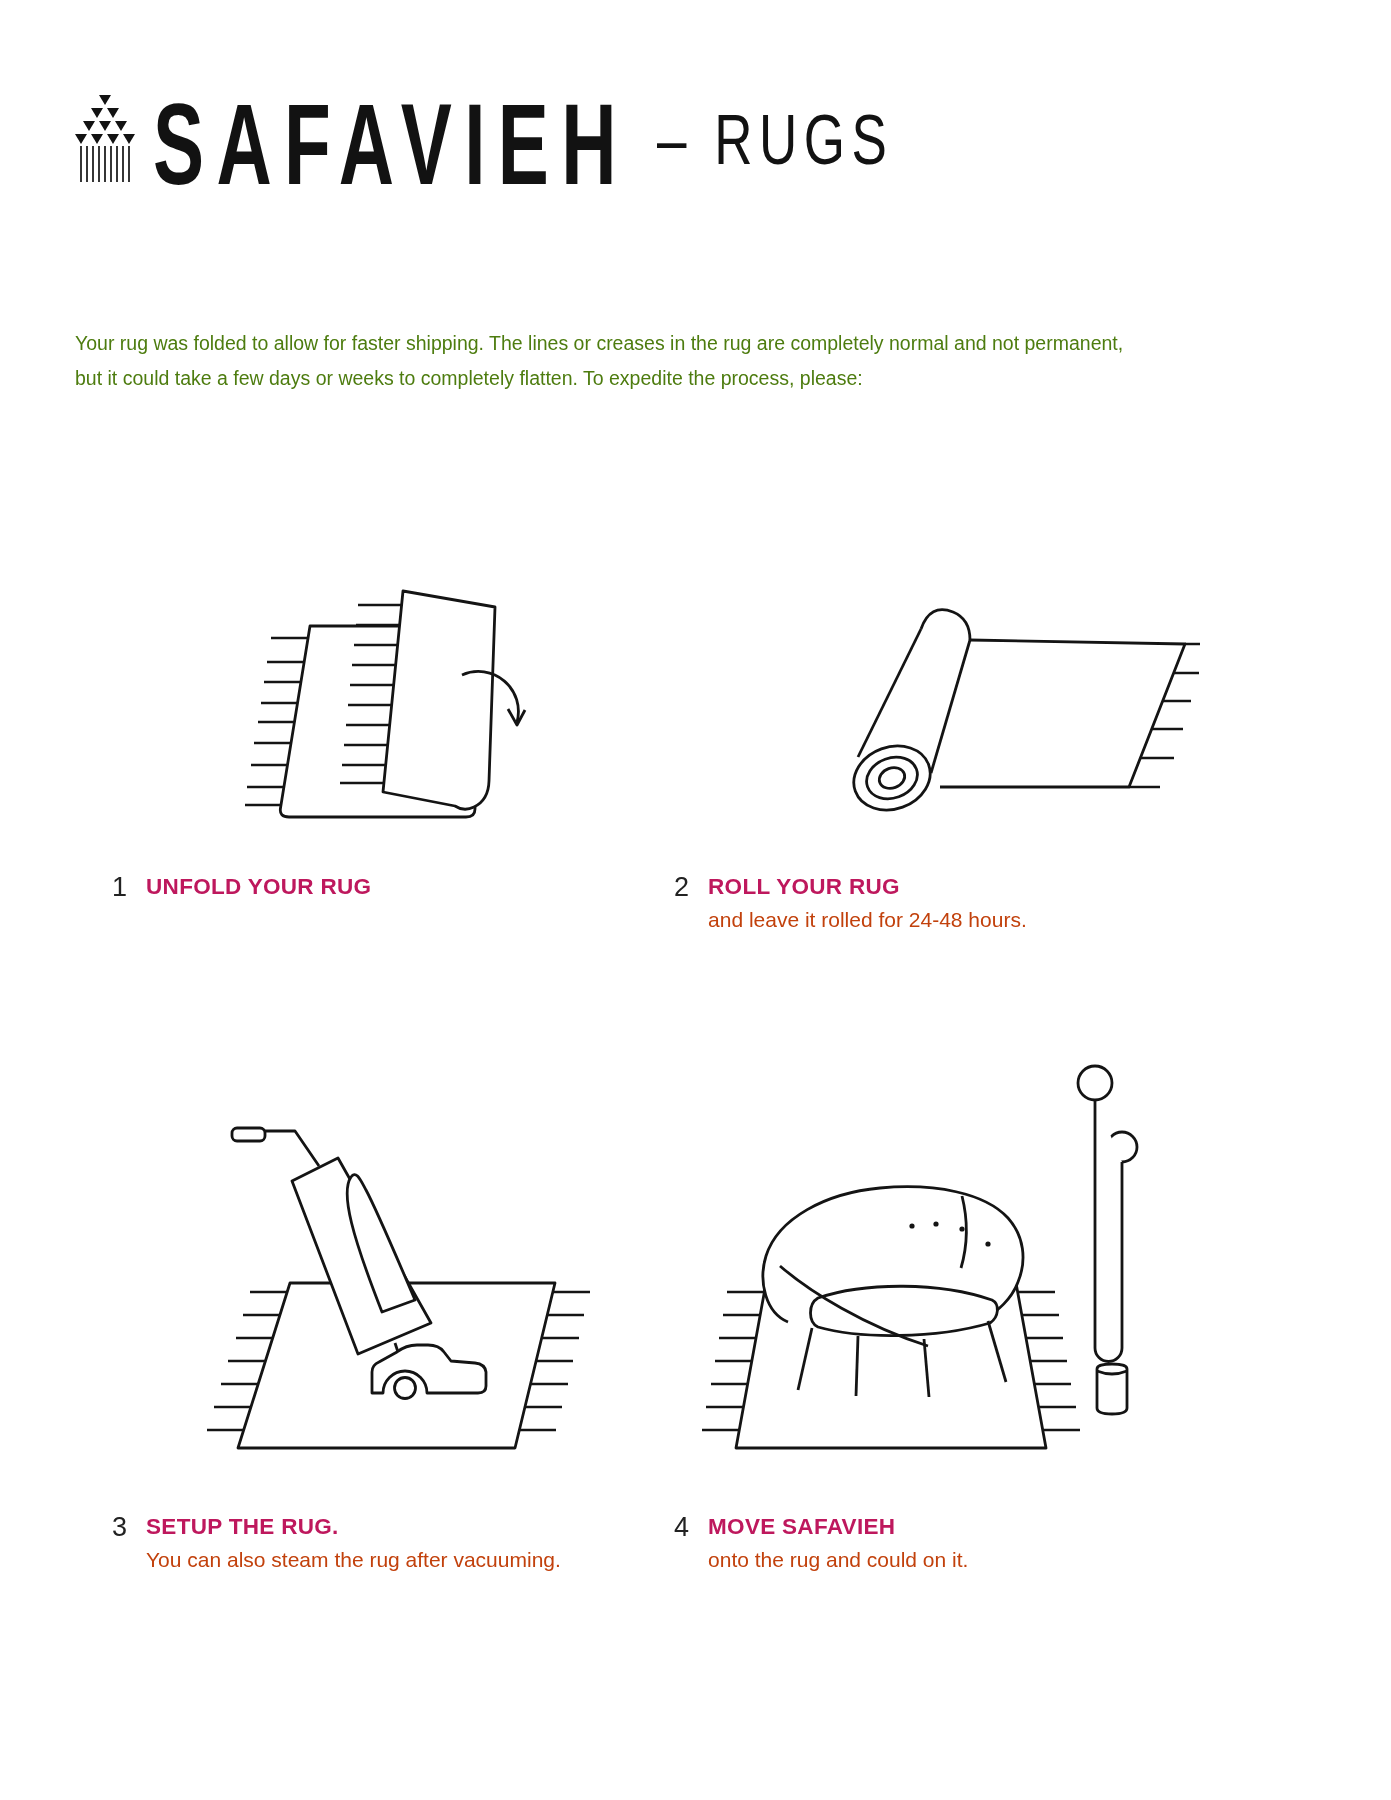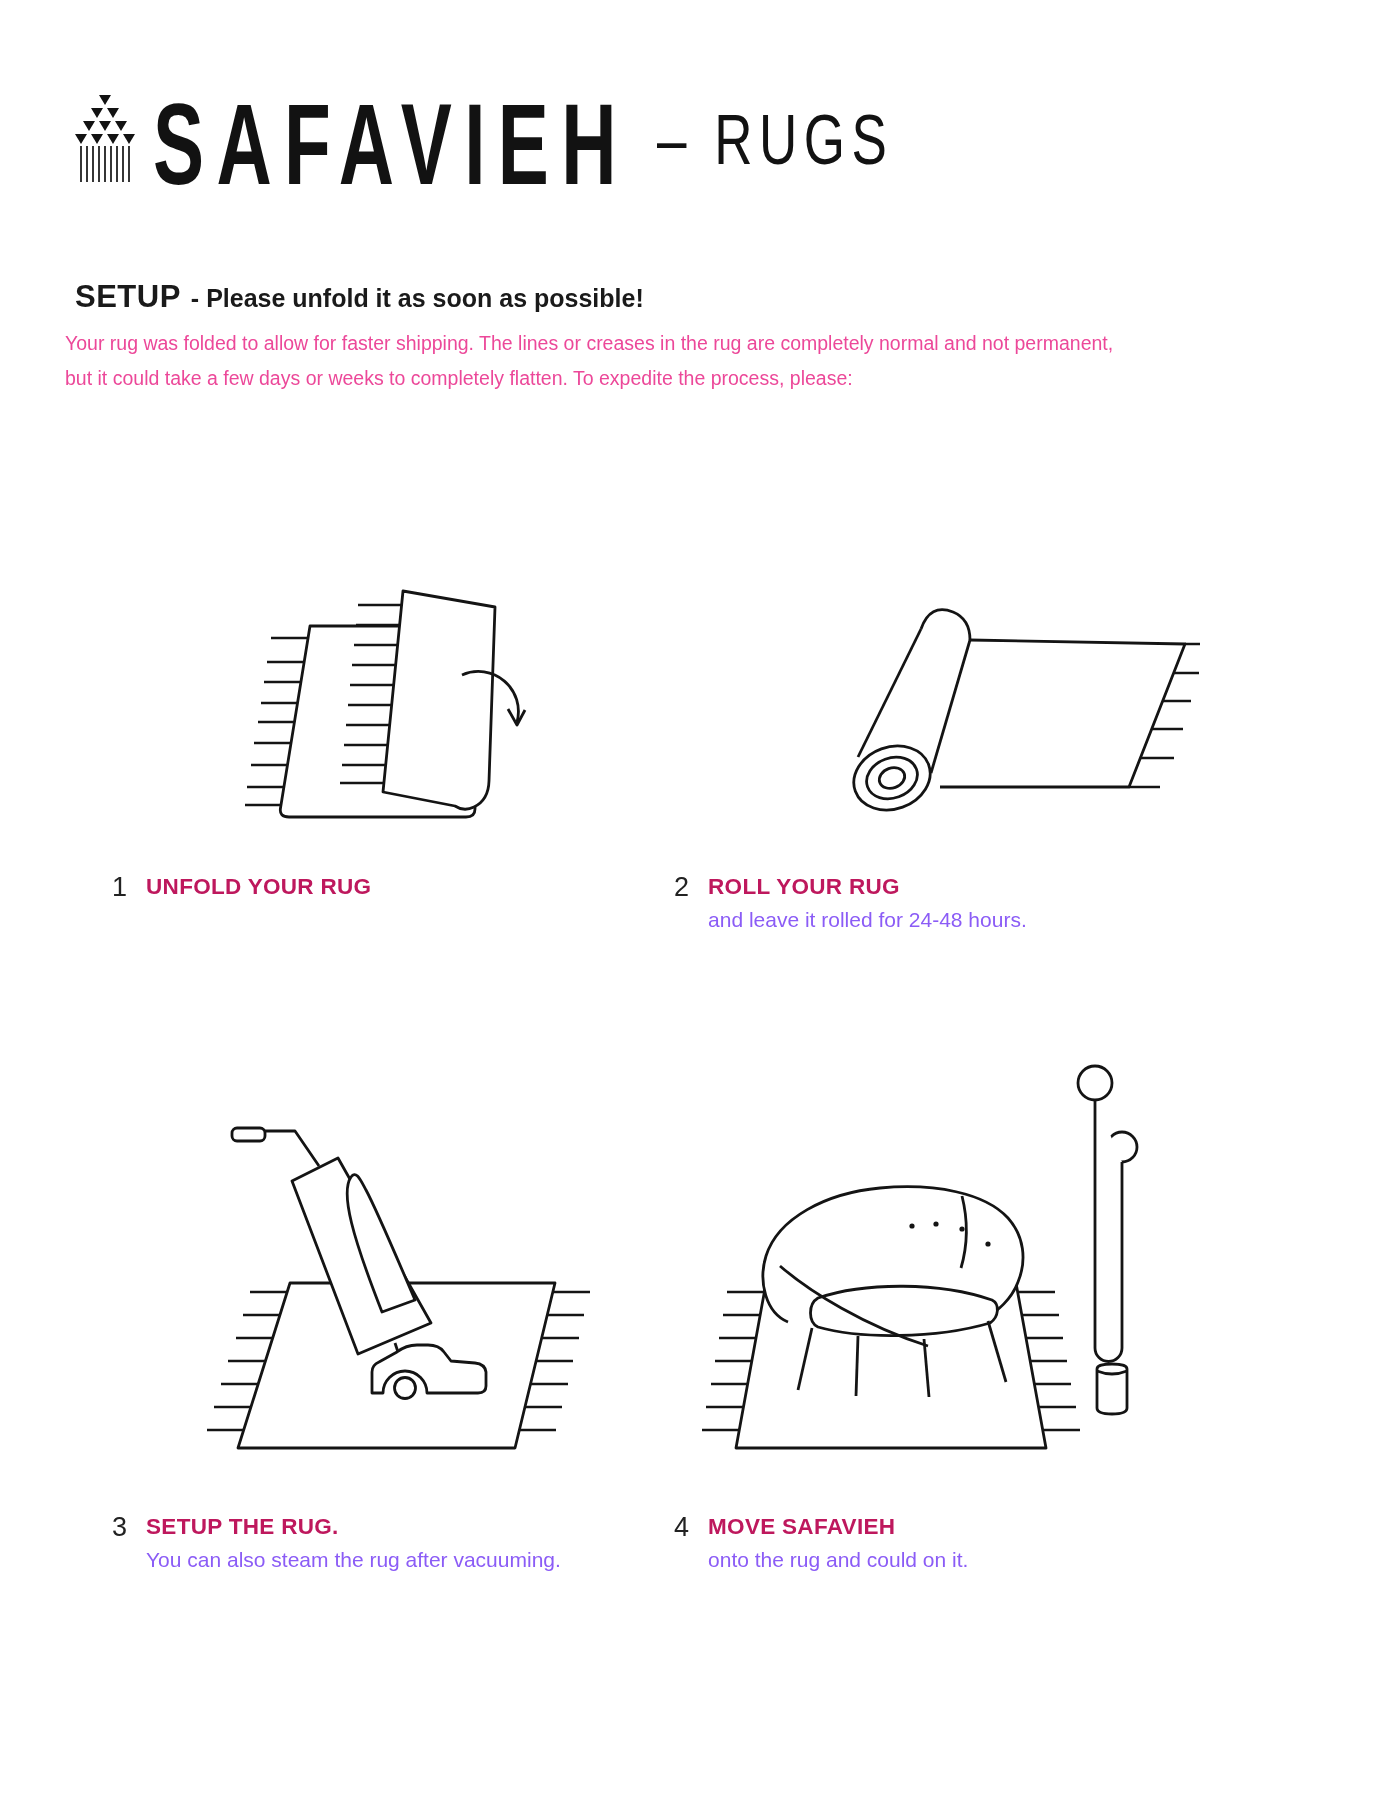--- a/index.html
+++ b/index.html
@@ -12,28 +12,28 @@
          letter-spacing:14px;line-height:1;white-space:nowrap;
          transform:scale(0.88,1.32);transform-origin:0 0;color:#121212;}
   .brand-suffix{position:absolute;left:657px;top:104px;font-size:57px;font-weight:400;
          letter-spacing:7px;line-height:1;white-space:nowrap;
          transform:scale(0.93,1.25);transform-origin:0 0;color:#121212;}
 
   
   .setup-heading{position:absolute;left:75px;top:279px;display:flex;align-items:baseline;gap:10px;}
   .setup-title{font-size:31px;font-weight:bold;letter-spacing:0.5px;}
   .setup-tagline{font-size:25px;font-weight:bold;}
-  .body-copy{position:absolute;left:65px;top:326px;font-size:19.5px;line-height:35px;
-             color:#ec4899;white-space:nowrap;}
+  .body-copy{position:absolute;left:75px;top:326px;font-size:19.5px;line-height:35px;
+             color:#4d7c0f;white-space:nowrap;}
 
   
   .step-caption{position:absolute;display:flex;gap:19px;}
   .step-num{font-size:27px;line-height:30px;color:#222;}
   .step-title{font-size:22.5px;font-weight:bold;line-height:30px;letter-spacing:0.3px;color:#be185d;}
-  .step-sub{font-size:21px;line-height:31px;margin-top:2px;color:#8b5cf6;}
+  .step-sub{font-size:21px;line-height:31px;margin-top:2px;color:#c2410c;}
 
   .illu{position:absolute;}
   svg .ln{fill:none;stroke:#141414;stroke-width:2.8;stroke-linejoin:round;}
   svg .fw{fill:#ffffff;stroke:#141414;stroke-width:2.8;stroke-linejoin:round;}
   svg .fr{fill:none;stroke:#141414;stroke-width:2.5;}
 </style>
 </head>
 <body>
 
 <div class="page">
@@ -59,24 +59,20 @@
       <line x1="30" y1="53" x2="30" y2="89"></line>
         <line x1="36" y1="53" x2="36" y2="89"></line>
       <line x1="42" y1="53" x2="42" y2="89"></line>
         <line x1="48" y1="53" x2="48" y2="89"></line>
       <line x1="54" y1="53" x2="54" y2="89"></line>
     </g>
   </svg>
   <div class="brand">SAFAVIEH</div>
   <div class="brand-suffix">– RUGS</div>
 
-  <div class="setup-heading">
-    <span class="setup-title">SETUP</span>
-    <span class="setup-tagline">- Please unfold it as soon as possible!</span>
-  </div>
   <div class="body-copy">
     <div>Your rug was folded to allow for faster shipping. The lines or creases in the rug are completely normal and not permanent,</div>
     <div>but it could take a few days or weeks to completely flatten. To expedite the process, please:</div>
   </div>
 
   <svg class="illu" style="left:175px;top:495px;" width="380" height="345" viewBox="0 0 380 345">
     <path class="fw" d="M 135 131 L 300 131 L 300 314 Q 300 322 291 322 L 114 322 Q 104 322 105.5 313 Z"></path>
     <g class="fr">
       <line x1="96" y1="143" x2="133" y2="143"></line>
         <line x1="92" y1="167" x2="129" y2="167"></line>

